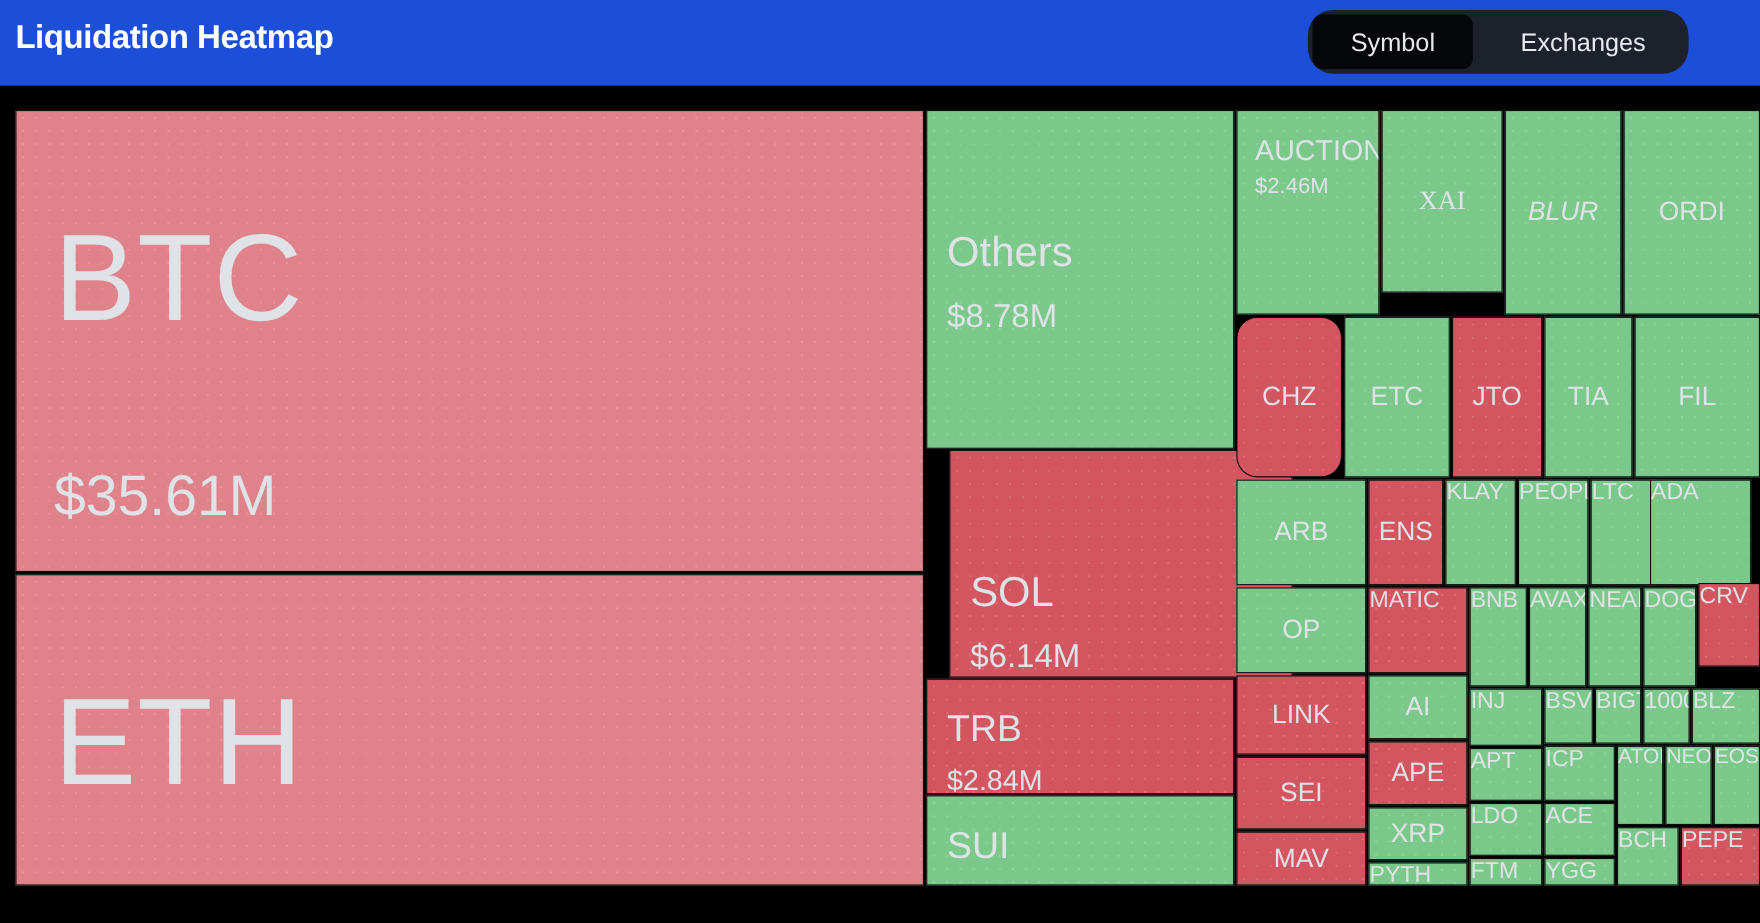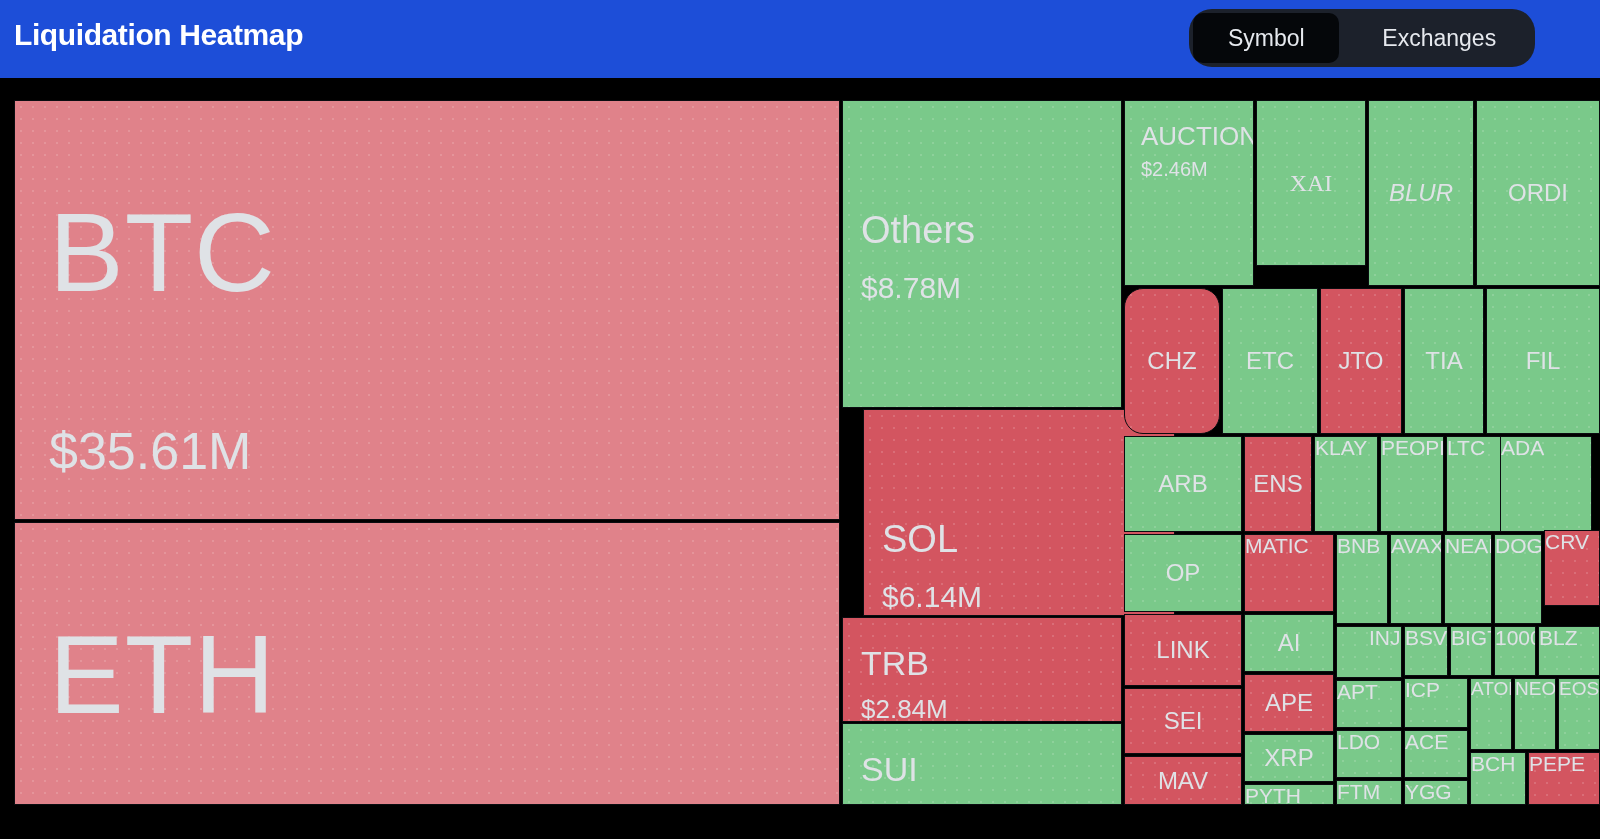--- a/index.html
+++ b/index.html
@@ -243,21 +243,21 @@
     </div>
     <div class="cell t-ctr" style="left: 1244px; top: 596px; width: 90px; height: 58px; background-color: rgb(211, 85, 96);">
       <span class="label">APE</span>
     </div>
     <div class="cell t-ctr" style="left: 1244px; top: 656px; width: 90px; height: 48px; background-color: rgb(122, 201, 138);">
       <span class="label">XRP</span>
     </div>
     <div class="cell t-ctr-s" style="left: 1244px; top: 706px; width: 90px; height: 21px; background-color: rgb(122, 201, 138);">
       <span class="label">PYTH</span>
     </div>
-    <div class="cell t-ctr-s" style="left: 1336px; top: 548px; width: 66px; height: 52px; background-color: rgb(122, 201, 138); padding-left: 32px;">
+    <div class="cell t-ctr-s" style="left: 1336px; top: 548px; width: 66px; height: 52px; background-color: rgb(122, 201, 138);">
       <span class="label">INJ</span>
     </div>
     <div class="cell t-ctr-s" style="left: 1336px; top: 602px; width: 66px; height: 48px; background-color: rgb(122, 201, 138);">
       <span class="label">APT</span>
     </div>
     <div class="cell t-ctr-s" style="left: 1336px; top: 652px; width: 66px; height: 48px; background-color: rgb(122, 201, 138);">
       <span class="label">LDO</span>
     </div>
     <div class="cell t-ctr-s" style="left: 1336px; top: 702px; width: 66px; height: 25px; background-color: rgb(122, 201, 138);">
       <span class="label">FTM</span>

